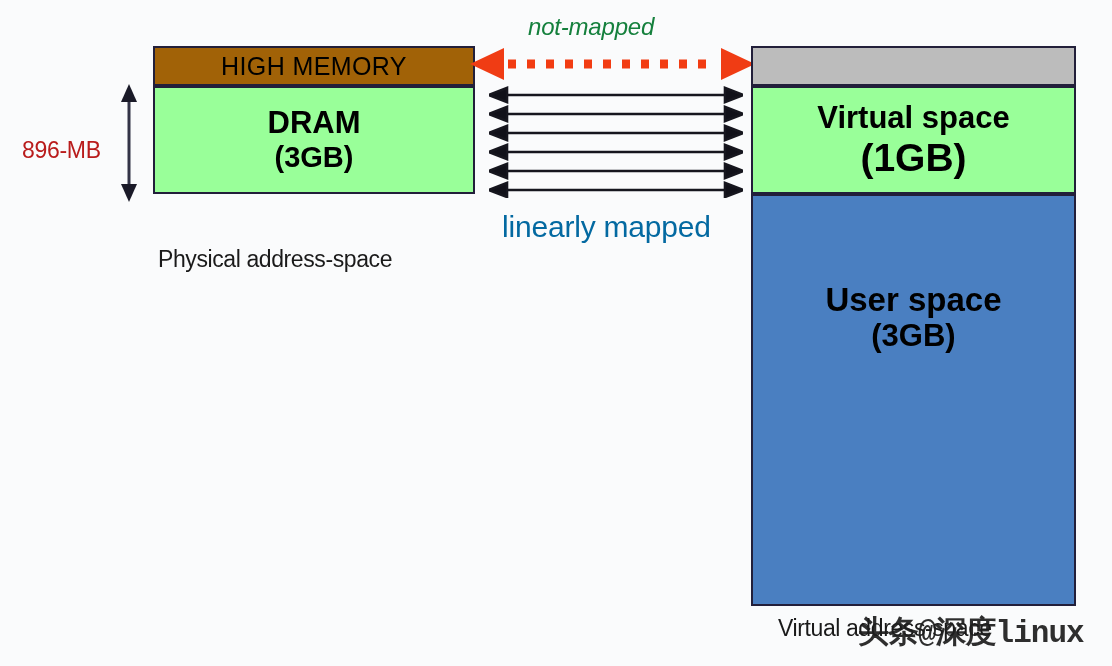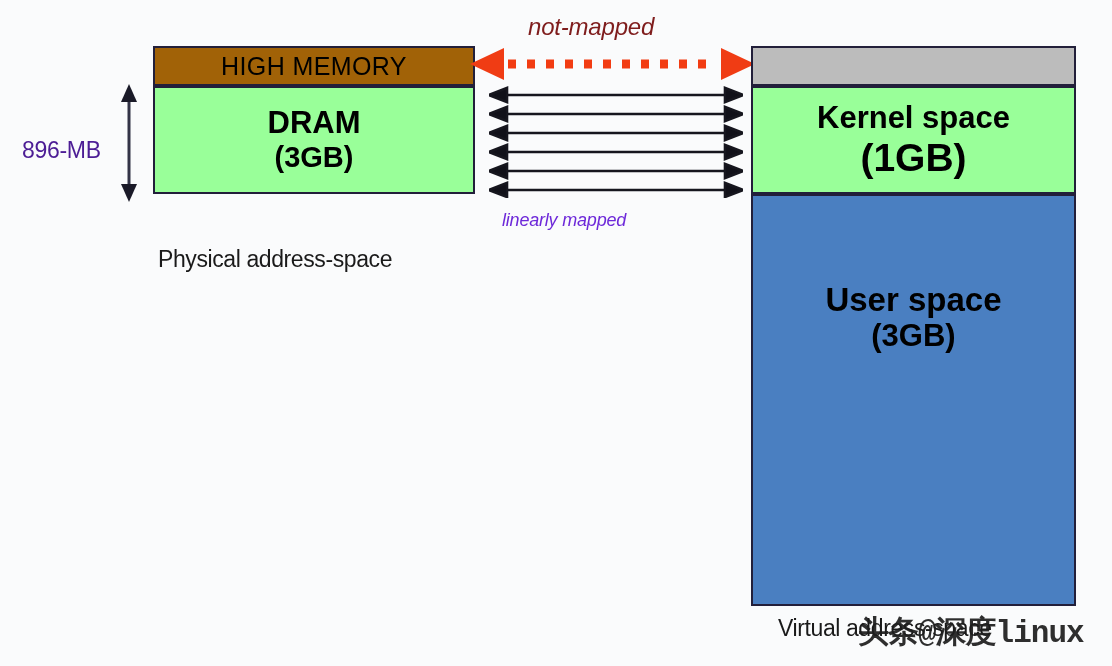--- a/index.html
+++ b/index.html
@@ -93,21 +93,21 @@
   }
   #phys-caption { left: 158px; top: 211px; margin-top: 35px; }
   #virt-caption { left: 778px; top: 615px; }
 
   
   #measure-label {
     position: absolute;
     left: 22px;
     top: 137px;
     font-size: 23px;
-    color: #4c1d95;
+    color: #b91c1c;
     white-space: nowrap;
     letter-spacing: -0.3px;
   }
   #measure-arrow {
     position: absolute;
     left: 112px;
     top: 84px;
     width: 34px;
     height: 118px;
   }
@@ -117,42 +117,41 @@
     position: absolute;
     left: 489px;
     top: 86px;
     width: 254px;
     height: 112px;
   }
   #linear-label {
     position: absolute;
     left: 502px;
     top: 210px;
-    font-size: 18px;
-    font-style: italic;
-    color: #6d28d9;
+    font-size: 30px;
+    color: #0369a1;
     white-space: nowrap;
     letter-spacing: -0.2px;
   }
 
   
   #notmapped-arrow {
     position: absolute;
     left: 470px;
     top: 48px;
     width: 285px;
     height: 32px;
   }
   #notmapped-label {
     position: absolute;
     left: 528px;
     top: 13px;
     font-size: 24px;
     font-style: italic;
-    color: #7f1d1d;
+    color: #15803d;
     white-space: nowrap;
     letter-spacing: -0.2px;
   }
 
   
   #watermark {
     position: absolute;
     left: 858px;
     top: 611px;
     font-size: 31px;
@@ -221,21 +220,21 @@
       <polygon points="254,104 236,97 236,111"></polygon>
     </g>
   </svg>
   <div id="linear-label">linearly mapped</div>
 
   <div class="block" id="gray-band">
     <span></span>
   </div>
 
   <div class="block" id="kernel-space">
-    <span>Kernel space</span>
+    <span>Virtual space</span>
     <span class="l2">(1GB)</span>
   </div>
 
   <div class="block" id="user-space">
     <span>User space</span>
     <span class="l2">(3GB)</span>
   </div>
 
   <div class="caption" id="virt-caption">Virtual address-space</div>
 

